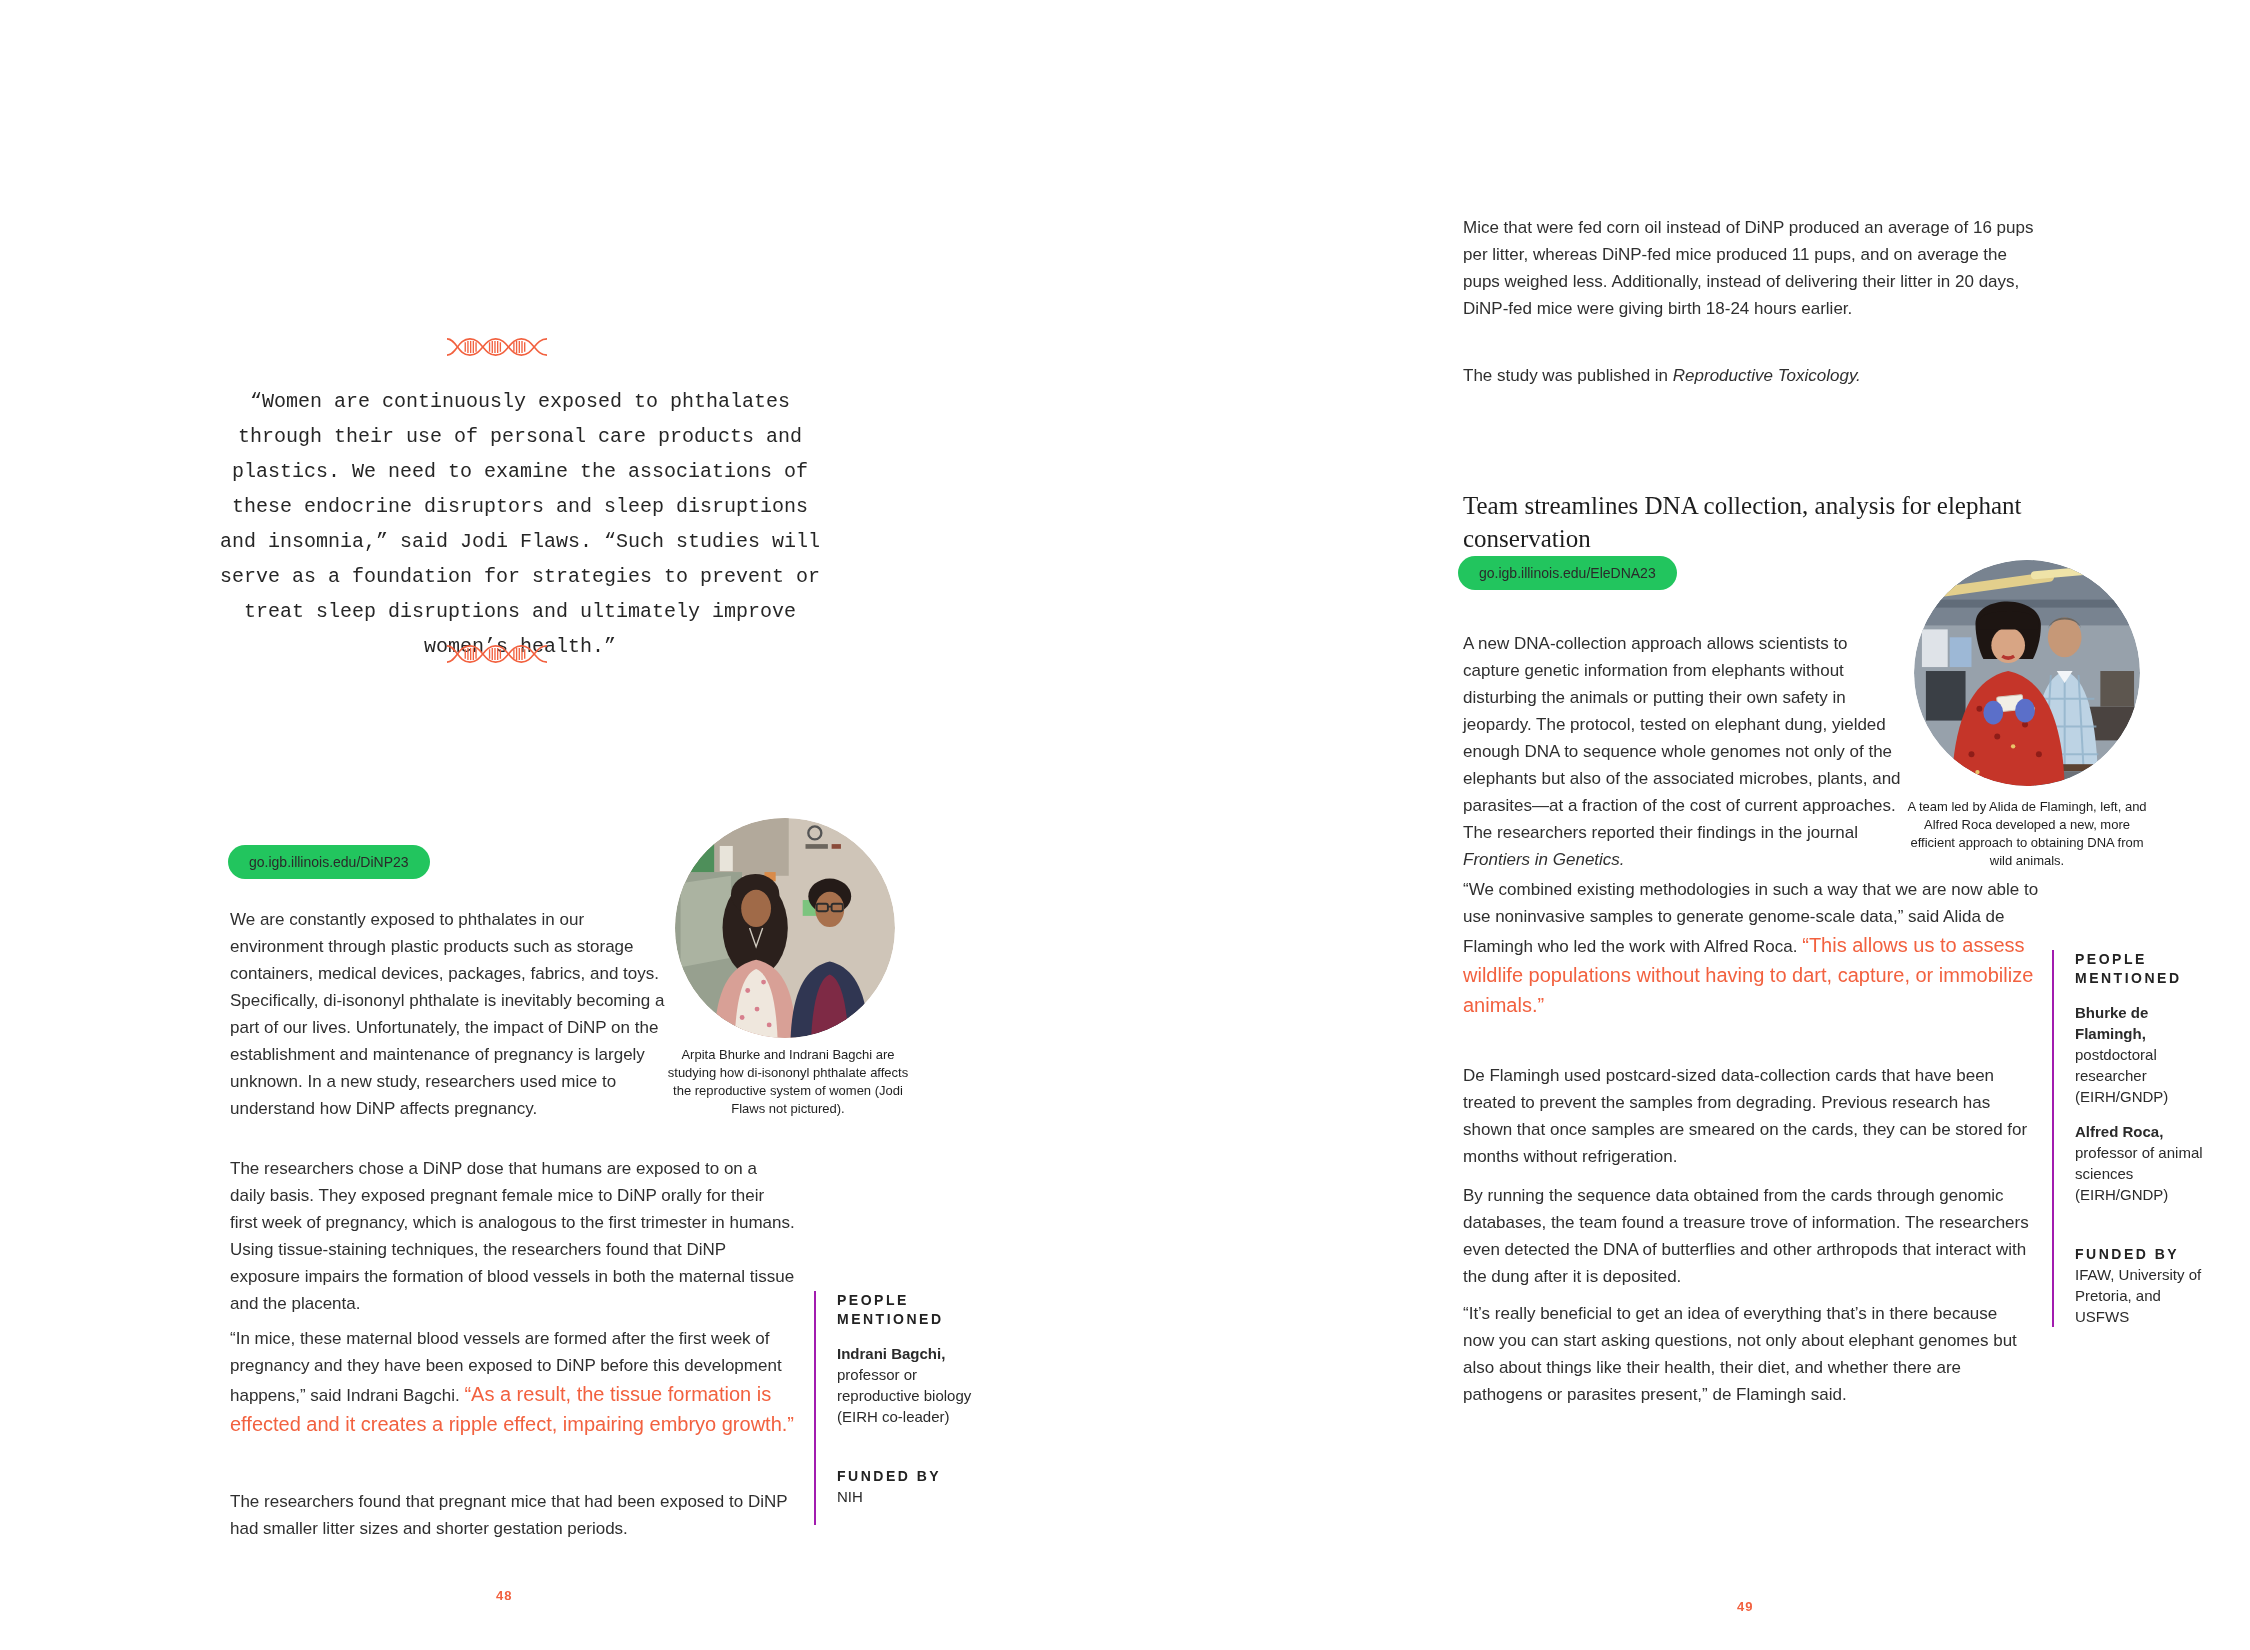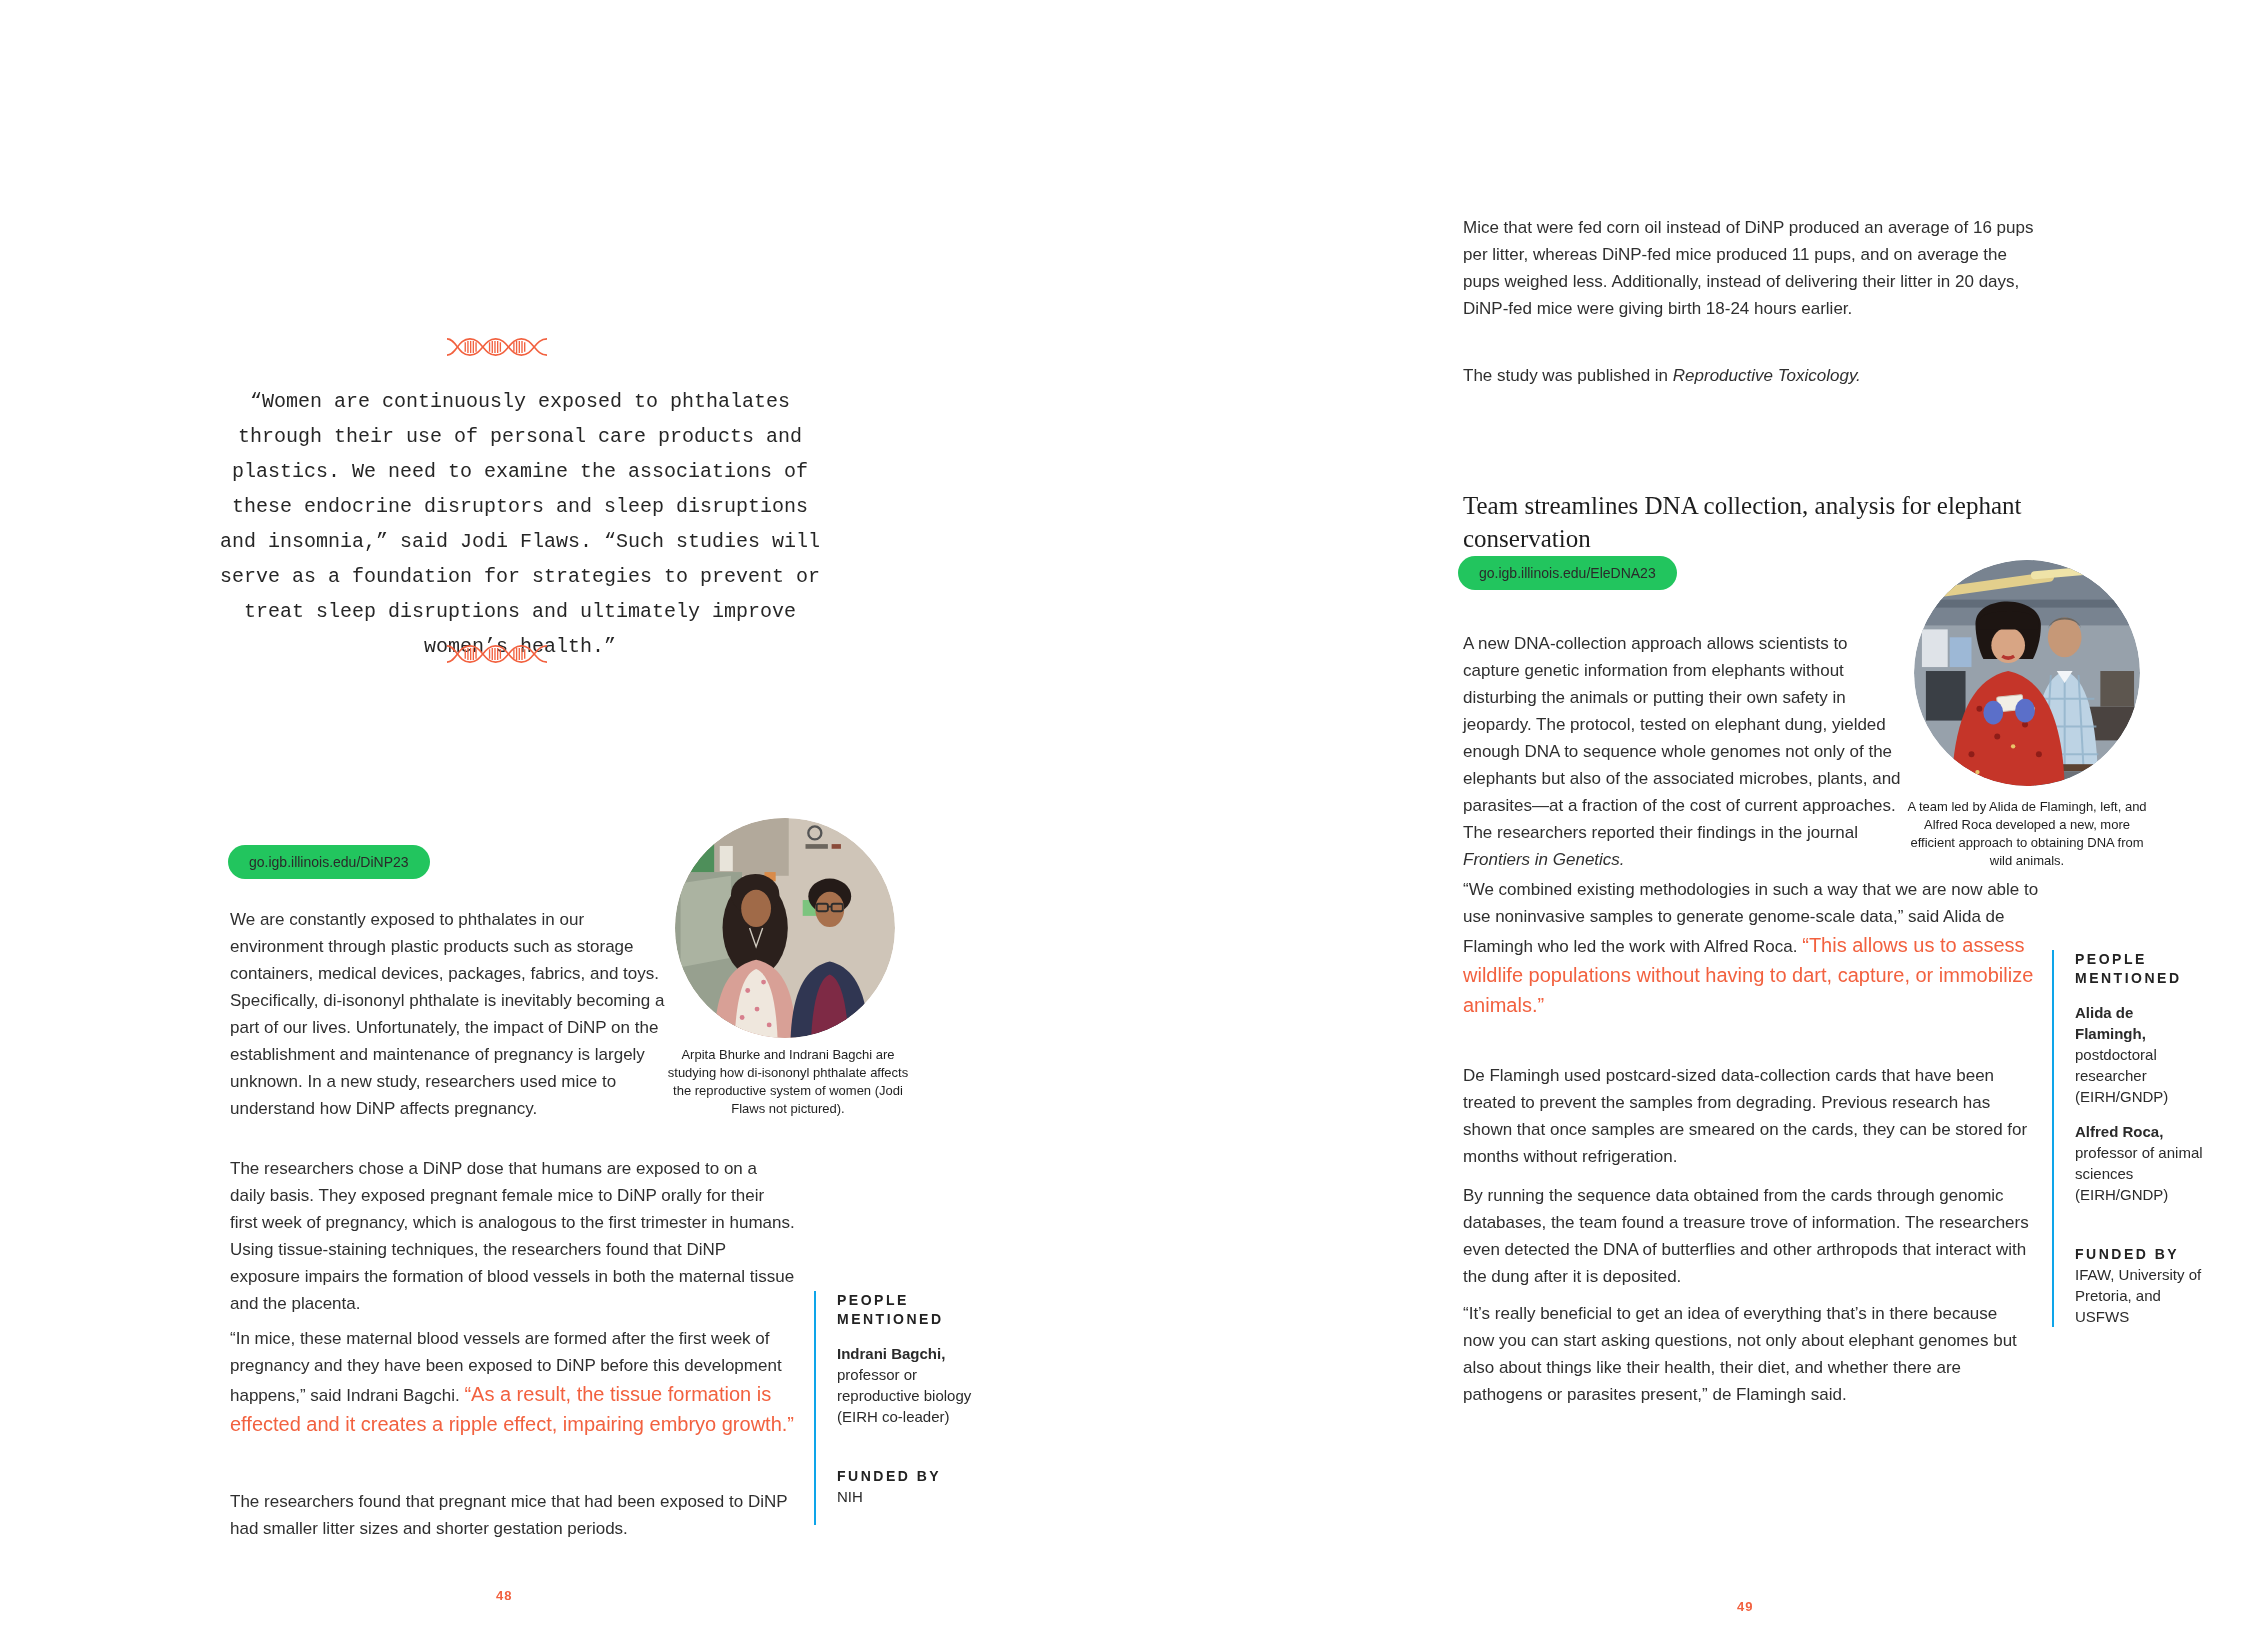--- a/index.html
+++ b/index.html
@@ -12,21 +12,21 @@
   .intro{font-size:17px;line-height:27px;color:#2f2f2f;}
   .pull-quote{font-family:Liberation Mono, monospace;font-size:20px;line-height:35px;
               text-align:center;color:#262626;}
   .serif-head{font-family:"Liberation Serif",serif;font-size:25px;line-height:33px;
               color:#1d1d1d;font-weight:normal;margin:0;}
   .pill{display:inline-block;background:#22c55e;border-radius:18px;height:34px;line-height:34px;
         padding:0 21px;font-size:14px;color:#2a2a2a;}
   .hl{color:#F2613F;font-size:20px;line-height:30px;}
   .it{font-style:italic;}
   .caption{font-size:13px;line-height:18px;text-align:center;color:#1f1f1f;}
-  .sidebar{border-left:2px solid #0ea5e9;padding-left:21px;color:#2a2a2a;
+  .sidebar{border-left:2px solid #a21caf;padding-left:21px;color:#2a2a2a;
            font-size:15px;line-height:21px;}
   .sb-head{font-weight:bold;font-size:14px;letter-spacing:2.5px;line-height:19px;color:#222;}
   .sb-block{margin-top:14px;}
   .sb-name{font-weight:bold;}
   .sb-funded{margin-top:40px;}
   .pagenum{font-size:13px;font-weight:bold;letter-spacing:1px;color:#F2613F;}
   .photo{border-radius:50%;overflow:hidden;display:block;}
   .orn{display:block;}
   p{margin:0;}
 </style>
@@ -228,21 +228,21 @@
     <p class="abs body-text" style="left:338px;top:876px;width:578px;"><span>“We combined existing methodologies in such a way that we are now able to use noninvasive samples to generate genome-scale data,” said Alida de Flamingh who led the work with Alfred Roca. </span><span class="hl">“This allows us to assess wildlife populations without having to dart, capture, or immobilize animals.”</span></p>
 
     <p class="abs body-text" style="left:338px;top:1062px;width:575px;">De Flamingh used postcard-sized data-collection cards that have been treated to prevent the samples from degrading. Previous research has shown that once samples are smeared on the cards, they can be stored for months without refrigeration.</p>
 
     <p class="abs body-text" style="left:338px;top:1182px;width:578px;">By running the sequence data obtained from the cards through genomic databases, the team found a treasure trove of information. The researchers even detected the DNA of butterflies and other arthropods that interact with the dung after it is deposited.</p>
 
     <p class="abs body-text" style="left:338px;top:1300px;width:570px;">“It’s really beneficial to get an idea of everything that’s in there because now you can start asking questions, not only about elephant genomes but also about things like their health, their diet, and whether there are pathogens or parasites present,” de Flamingh said.</p>
 
     <div class="abs sidebar" style="left:927px;top:950px;width:130px;min-height:370px;">
       <div class="sb-head">PEOPLE MENTIONED</div>
-      <div class="sb-block"><span class="sb-name">Alida de Flamingh,</span> <span>postdoctoral researcher (EIRH/GNDP)</span></div>
+      <div class="sb-block"><span class="sb-name">Bhurke de Flamingh,</span> <span>postdoctoral researcher (EIRH/GNDP)</span></div>
       <div class="sb-block"><span class="sb-name">Alfred Roca,</span> <span>professor of animal sciences (EIRH/GNDP)</span></div>
       <div class="sb-head sb-funded">FUNDED BY</div>
       <div>IFAW, University of Pretoria, and USFWS</div>
     </div>
 
     <div class="abs pagenum" style="left:612px;top:1599px;">49</div>
   </div>
 </div>
 
 </body></html>

